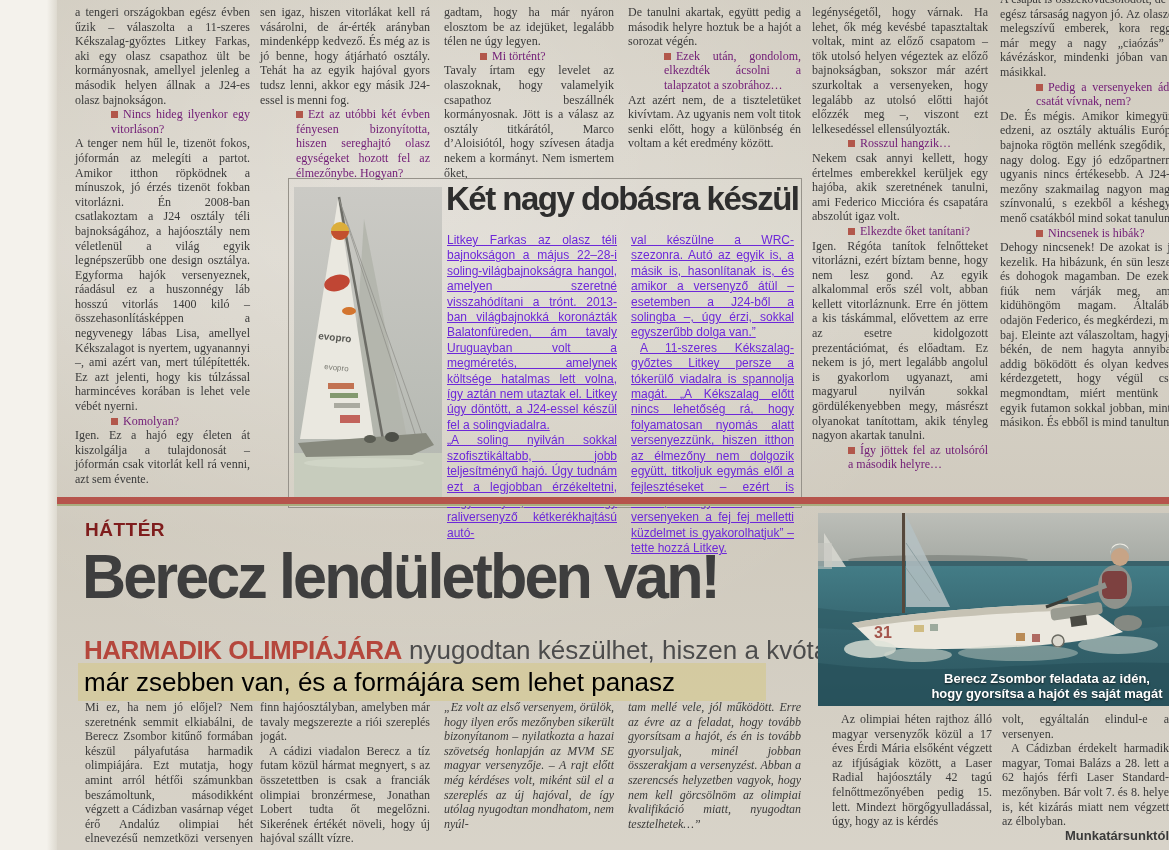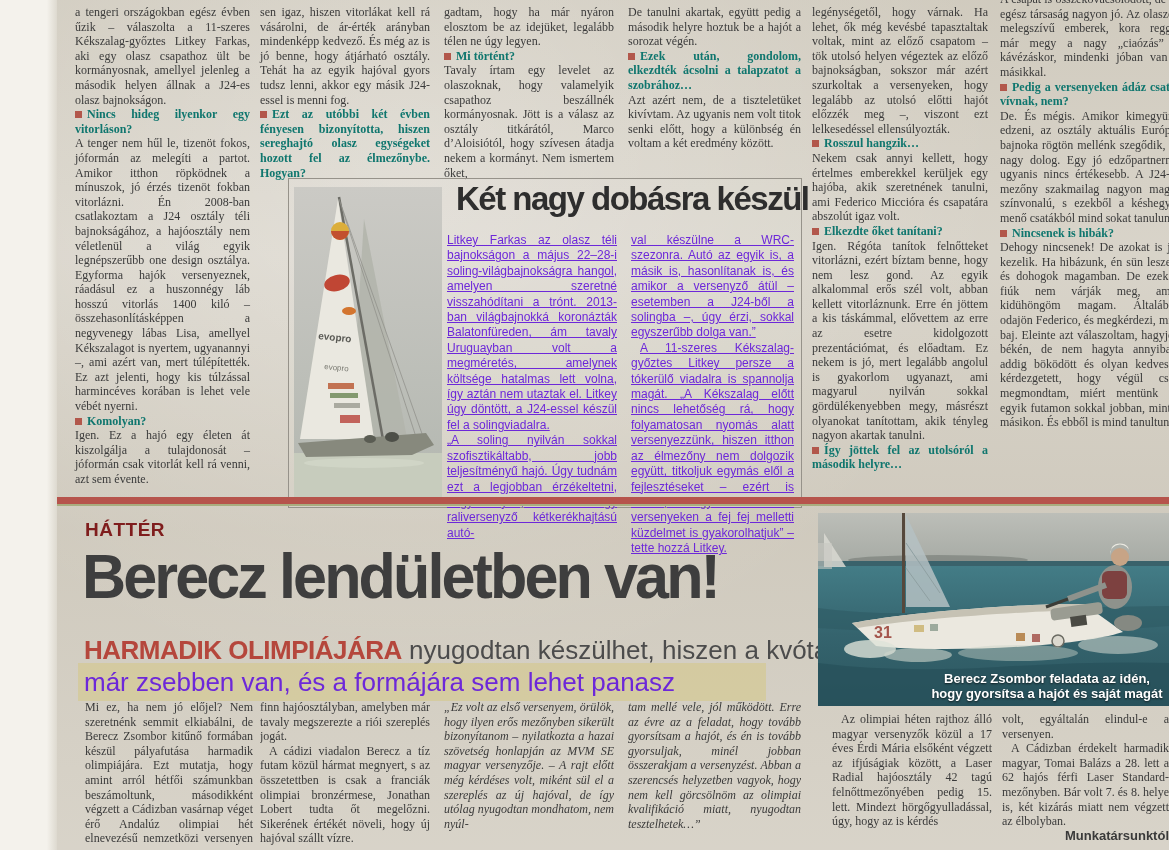--- a/index.html
+++ b/index.html
@@ -5,46 +5,46 @@
   html,body{margin:0;padding:0;}
   #page{position:relative;width:1169px;height:850px;overflow:hidden;
         background:#d6d1c6;font-family:"Liberation Serif",serif;}
   .shade1{position:absolute;inset:0;background:radial-gradient(ellipse at 35% 18%,rgba(255,255,255,.30),rgba(255,255,255,0) 55%);pointer-events:none;}
   .shade2{position:absolute;inset:0;background:linear-gradient(180deg,rgba(160,150,125,.10) 0%,rgba(255,255,255,.06) 30%,rgba(150,140,115,.10) 62%,rgba(255,255,255,.05) 100%);pointer-events:none;}
   .left-margin{position:absolute;left:0;top:0;width:57px;height:850px;background:linear-gradient(90deg,#f4f2ec 82%,#ddd9cf);}
   
   .col{position:absolute;top:5px;text-align:justify;color:#3a3a3a;
        font:12px/14.6px "Liberation Serif",serif;}
   .col p{margin:0;}
-  p.q{font-weight:bold;color:#0f766e;}
+  p.q{font-weight:normal;color:#701a75;margin-left:36px;}
   p.q::before{content:"";display:inline-block;width:7px;height:7px;background:#b2574b;margin-right:5px;}
   p.ind{text-indent:9px;}
   .italic p{font-style:italic;}
   
   .box{position:absolute;left:288px;top:178px;width:514px;height:330px;
        border:1px solid #96928a;background:rgba(255,255,255,.05);box-sizing:border-box;}
-  .box-title{position:absolute;left:167px;top:3px;font:bold 33px/1.05 "Liberation Sans",sans-serif;
+  .box-title{position:absolute;left:157px;top:3px;font:bold 33px/1.05 "Liberation Sans",sans-serif;
        color:#2e2e2e;letter-spacing:-1.5px;white-space:nowrap;}
   .box-col{position:absolute;top:54px;text-align:justify;color:#6d28d9;
        font:12px/15.4px "Liberation Sans",sans-serif;text-decoration:underline;}
   .box-col p{margin:0;}
   .box-photo{position:absolute;left:5px;top:8px;width:148px;height:312px;}
   
   .rule{position:absolute;left:57px;top:497px;width:1112px;height:7px;
         background:#b6544c;border-bottom:2px solid #a9ad7f;}
   
   .kicker{position:absolute;left:85px;top:520px;font:bold 19px/1 "Liberation Sans",sans-serif;
         color:#7f1d1d;letter-spacing:.5px;}
   .headline{position:absolute;left:82px;top:545px;font:bold 63px/1 "Liberation Sans",sans-serif;
         color:#3e3e3e;letter-spacing:-3px;white-space:nowrap;transform:scaleX(.97);transform-origin:left;}
   .subhead{position:absolute;left:84px;top:634px;font:26px/33px "Liberation Sans",sans-serif;color:#4c4c4c;}
   .subhead .strong{font-weight:bold;color:#b5473c;letter-spacing:-.5px;}
   .sub-hl{position:absolute;left:78px;top:663px;width:688px;height:38px;
         background:rgba(214,198,106,.38);}
-  .sub-line2{position:absolute;left:84px;top:666px;font:26px/33px "Liberation Sans",sans-serif;color:#6d28d9;}
+  .sub-line2{position:absolute;left:84px;top:666px;font:26px/33px "Liberation Sans",sans-serif;color:#000000;}
   
   .bphoto{position:absolute;left:818px;top:513px;width:351px;height:193px;overflow:hidden;}
   .photo-cap{position:absolute;right:6px;bottom:5px;width:232px;text-align:center;
         font:bold 13px/15px "Liberation Sans",sans-serif;color:#fff;
         text-shadow:0 1px 2px rgba(0,0,0,.65);}
   
   .bcol{position:absolute;top:700px;height:150px;overflow:hidden;text-align:justify;color:#3a3a3a;
         font:12px/14.6px "Liberation Serif",serif;}
   .bcol p{margin:0;}
   .byline{text-align:right;font-weight:bold;margin-top:-14.6px;font-family:"Liberation Sans",sans-serif;font-size:13px;}

